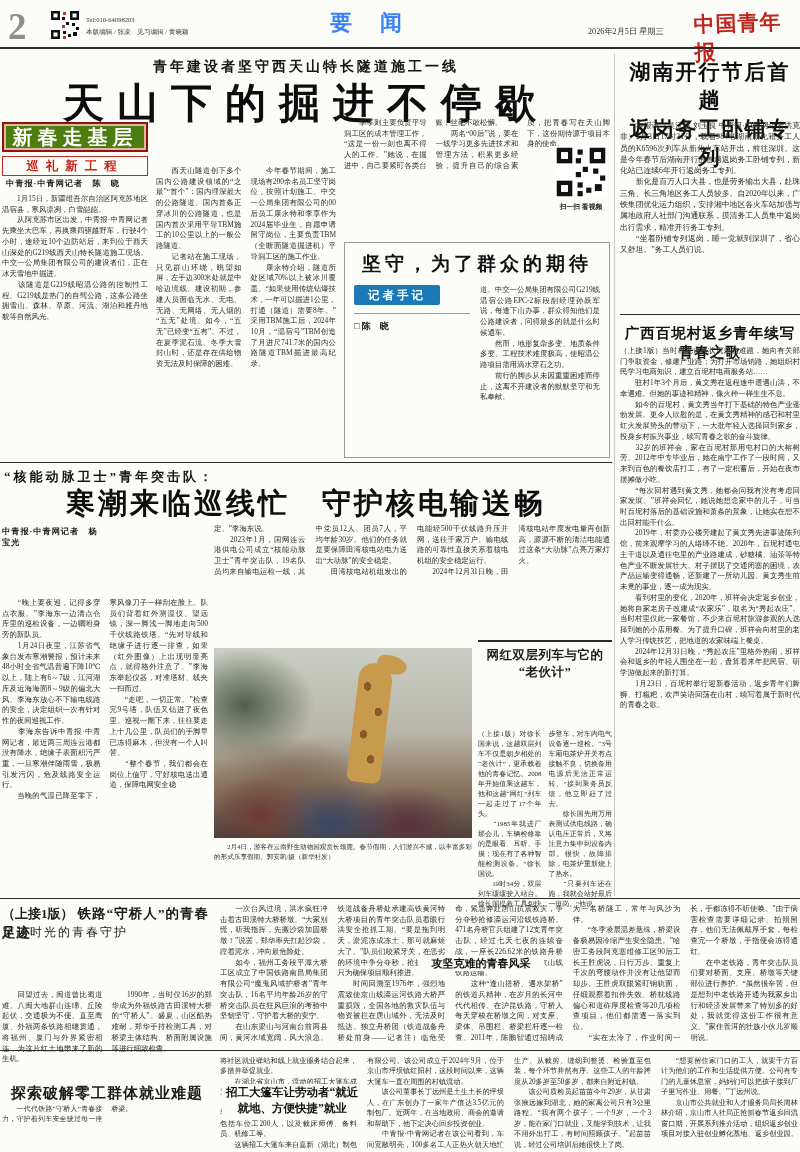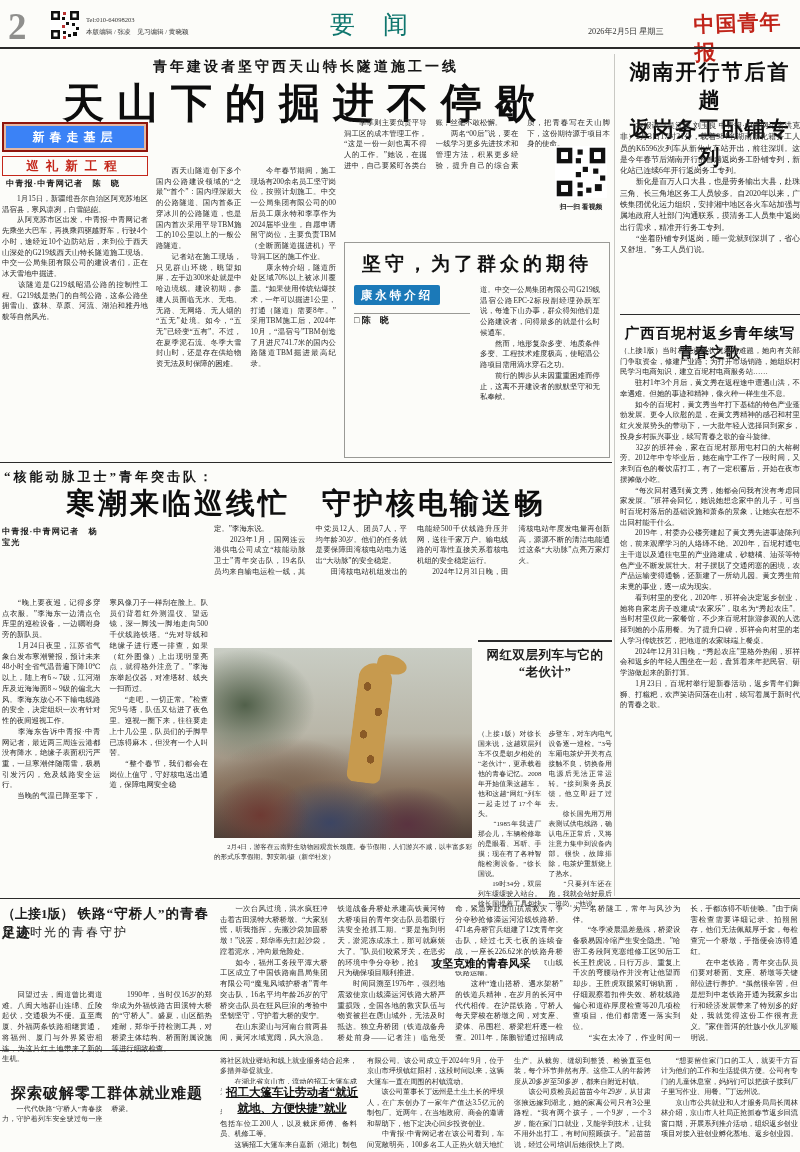--- a/index.html
+++ b/index.html
@@ -10,36 +10,36 @@
   .cols-2{column-count:2;column-gap:9px;margin-top:48px;}
   .cols-3{column-count:3;column-gap:9px;}
   .cols-4{column-count:4;column-gap:10px;}
   .cols-5{column-count:5;column-gap:10px;}
   .center{text-align:center;}
   .rule{background:#2b2b2b;}
   .vrule{width:1px;background:#c9c9c4;}
   
   .pagenum{font-size:37px;font-weight:bold;color:#8f8f8d;line-height:1;}
   .hmeta{font-size:6.6px;color:#3a3a3a;line-height:1.7;}
-  .section-title{font-size:25px;font-weight:400;letter-spacing:28px;color:#0f766e;}
+  .section-title{font-size:22px;font-weight:700;letter-spacing:28px;color:#3b82f6;}
   .issue-date{font-size:8.2px;color:#333;}
   .masthead{font-size:21px;font-weight:900;color:#c0241a;letter-spacing:1px;transform:rotate(-2deg);}
   
   .kicker{font-size:14px;font-weight:900;letter-spacing:3px;color:#161616;}
   .lead-headline{font-size:41px;font-weight:900;letter-spacing:13px;color:#0d0d0d;}
-  .tag-banner{background:#3b82f6;color:#fff;font-size:12px;font-weight:900;letter-spacing:5px;
+  .tag-banner{background:#4d7c0f;color:#fff;font-size:20px;font-weight:900;letter-spacing:5px;
               text-align:center;line-height:26px;height:26px;border:2px solid #8e150d;box-shadow:0 0 0 2px #e4b7a2 inset;}
   .tag-sub{border:1px solid #c4271b;color:#c4271b;font-size:12.5px;font-weight:900;letter-spacing:7px;
            text-align:center;line-height:18px;height:18px;margin-top:4px;}
   .byline{font-size:8.2px;font-weight:bold;color:#222;letter-spacing:1px;}
   .sidebar-box{border:1px solid #9a9a96;background:#fcfcf9;box-sizing:border-box;padding:8px 9px;}
   .sidebar-title{font-size:19px;font-weight:900;letter-spacing:4px;color:#111;text-align:center;}
   .note-badge{background:#1b79b8;color:#fff;font-size:11.5px;font-weight:bold;letter-spacing:3px;
               text-align:center;line-height:20px;width:86px;border-radius:2px;}
-  .sb-author{font-size:9px;font-weight:bold;border-top:1px solid #9a9a96;padding-top:0;margin-top:8px;}
+  .sb-author{font-size:9px;font-weight:bold;border-top:1px solid #9a9a96;padding-top:6px;margin-top:8px;}
   
   .h2-headline{font-size:29px;font-weight:700;letter-spacing:3px;color:#0e0e0e;}
   
   .rail-h1{font-size:21px;font-weight:900;letter-spacing:2px;line-height:1.35;text-align:center;color:#0e0e0e;}
   .rail-h2{font-size:14.5px;font-weight:900;letter-spacing:1px;text-align:center;color:#111;}
   
   .wh-box{border-top:2px solid #2b2b2b;padding-top:5px;box-sizing:border-box;}
   .wh-title{font-size:12.5px;font-weight:900;text-align:center;letter-spacing:0.5px;margin-bottom:4px;}
   .band-h{font-size:13.5px;font-weight:900;letter-spacing:1px;}
   .band-sub{font-size:12px;font-weight:400;text-align:left;letter-spacing:2px;}
@@ -141,21 +141,21 @@
           <rect x="13" y="26" width="3" height="3" fill="#111"></rect>
         </svg>
     </div>
     <div class="qr-label">扫一扫 看视频</div>
   </div>
 
   <div class="abs sidebar-box" style="left:344px;top:242px;width:266px;height:216px;">
     <div class="sidebar-title">坚守，为了群众的期待</div>
     <div style="display:flex;gap:10px;margin-top:8px;">
       <div style="width:118px;">
-        <div class="note-badge">康永特介绍</div>
+        <div class="note-badge">记者手记</div>
         <div class="sb-author">□ 陈　晓</div>
       </div>
       <div class="body-txt" style="width:122px;height:168px;">道。中交一公局集团有限公司G219线温宿公路EPC-2标段副经理孙跃军说，每逢下山办事，群众得知他们是公路建设者，问得最多的就是什么时候通车。
 　　然而，地形复杂多变、地质条件多变、工程技术难度极高，使昭温公路项目需用滴水穿石之功。
 　　前行的脚步从未因重重困难而停止，这离不开建设者的默默坚守和无私奉献。</div>
     </div>
   </div>
 
   <div class="abs rule" style="left:0;top:462px;width:612px;height:1px;"></div>
 
@@ -214,21 +214,21 @@
   <div class="abs body-txt cols-2" style="left:2px;top:1104px;width:210px;height:46px;">（上接1版）国内首条正穿冰川的公路隧道，提供岗位发布、技能培训、权益维护等一站式服务，让零工人员求职有门。针对零工群体流动性强的特点，当地还探索</div>
   <div class="abs body-txt cols-4" style="left:220px;top:1056px;width:578px;height:94px;font-size:7.2px;">将社区就业驿站和线上就业服务结合起来，多措并举促就业。
 　　在湖北省京山市，流动的招工大篷车成为乡村招聘的一景。
 　　在京山市坪坝镇，中青报·中青网记者看到了一辆流动的招工大篷车，招聘的职位包括车位工200人，以及裁床师傅、备料员、机修工等。
 　　这辆招工大篷车来自嘉新（湖北）制包有限公司。该公司成立于2024年9月，位于京山市坪坝镇红阳村，这段时间以来，这辆大篷车一直在周围的村镇流动。
 　　该公司董事长丁远州是土生土长的坪坝人，在广东创办了一家年产值达3.5亿元的制包厂。近两年，在当地政府、商会的邀请和帮助下，他下定决心回乡投资创业。
 　　中青报·中青网记者在该公司看到，车间宽敞明亮，100多名工人正热火朝天地忙生产。从裁剪、缝纫到整烫、检验直至包装，每个环节井然有序。这些工人的年龄跨度从20多岁至50多岁，都来自附近村镇。
 　　该公司质检员起苗苗今年29岁，从甘肃张掖远嫁到湖北，她的家离公司只有3公里路程。“我有两个孩子，一个9岁，一个3岁，能在家门口就业，又能学到技术，让我不用外出打工，有时间照顾孩子。”起苗苗说，经过公司培训后她很快上了岗。
 　　“想要留住家门口的工人，就要千方百计为他们的工作和生活提供方便。公司有专门的儿童休息室，妈妈们可以把孩子接到厂子里写作业、用餐。”丁远州说。
 　　京山市公共就业和人才服务局局长周林林介绍，京山市人社局正抢抓春节返乡回流窗口期，开展系列推介活动，组织返乡创业项目对接入驻创业孵化基地、返乡创业园。对于返乡创业人群，提供一次性创业扶持补贴，还可提供创业担保贷款。</div>
-  <div class="abs overlay-sub" style="left:222px;top:1084px;width:140px;height:32px;font-size:11.5px;line-height:16px;text-decoration:underline;">招工大篷车让劳动者“就近就地、方便快捷”就业</div>
+  <div class="abs overlay-sub" style="left:222px;top:1084px;width:140px;height:32px;font-size:11.5px;line-height:16px;">招工大篷车让劳动者“就近就地、方便快捷”就业</div>
 
   <div class="abs rail-h1" style="left:620px;top:58px;width:180px;">
     <div>湖南开行节后首趟</div>
     <div>返岗务工卧铺专列</div>
   </div>
   <div class="abs body-txt" style="left:620px;top:120px;width:180px;height:192px;font-size:7.8px;">　　本报讯（吴江波 刘玉良 中青报·中青网记者洪克非）2月3日17时21分，载着984名湖南新化籍务工人员的K6596次列车从新化火车站开出，前往深圳。这是今年春节后湖南开行的首趟返岗务工卧铺专列，新化站已连续6年开行返岗务工专列。
 　　新化是百万人口大县，也是劳务输出大县，赴珠三角、长三角地区务工人员较多。自2020年以来，广铁集团优化运力组织，安排湘中地区各火车站加强与属地政府人社部门沟通联系，摸清务工人员集中返岗出行需求，精准开行务工专列。
 　　“坐着卧铺专列返岗，睡一觉就到深圳了，省心又舒坦。”务工人员们说。</div>
   <div class="abs rule" style="left:620px;top:314px;width:180px;height:1px;"></div>
   <div class="abs rail-h2" style="left:620px;top:324px;width:180px;">广西百坭村返乡青年续写青春之歌</div>

